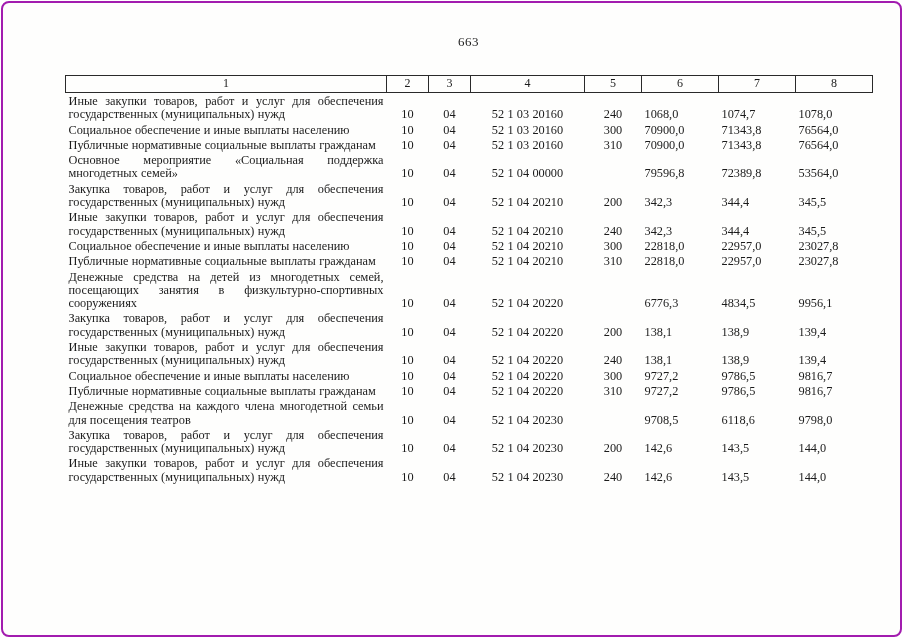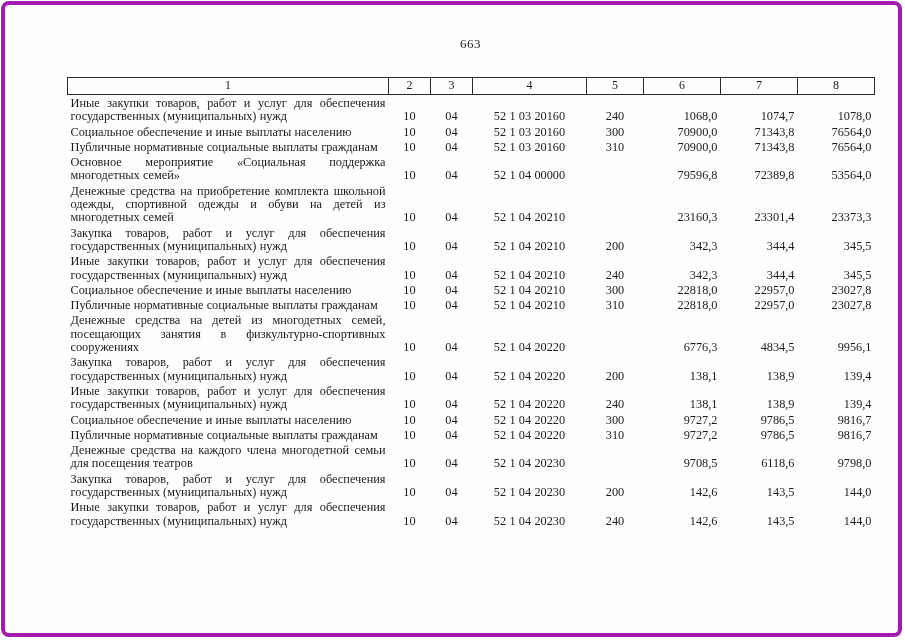--- a/index.html
+++ b/index.html
@@ -14,21 +14,21 @@
     font-family: "Liberation Serif", serif;
     overflow: hidden;
   }
   .scan-frame {
     position: absolute;
     top: 1px;
     left: 1px;
     width: 901px;
     height: 636px;
     box-sizing: border-box;
-    border: 4px solid #a21caf;
+    border: 2px solid #a21caf;
     border-radius: 8px;
     background: #fefefd;
   }
   .content {
     position: absolute;
     top: 0;
     left: 62px;
     width: 807px;
   }
   .page-number {
@@ -62,21 +62,20 @@
   }
   td.c-name {
     text-align: justify;
     padding-left: 4px;
     padding-right: 6px;
   }
   td.c-center {
     text-align: center;
   }
   td.c-num {
-    text-align: right;
     padding-right: 4px;
   }
 </style>
 </head>
 <body>
 
 <div class="scan-frame">
   <div class="content">
 
     <div class="page-number">663</div>
@@ -139,30 +138,20 @@
             <td class="c-name">Основное мероприятие «Социальная поддержка многодетных семей»</td>
             <td class="c-center">10</td>
             <td class="c-center">04</td>
             <td class="c-center">52 1 04 00000</td>
             <td class="c-center"></td>
             <td class="c-num">79596,8</td>
             <td class="c-num">72389,8</td>
             <td class="c-num">53564,0</td>
           </tr>
           <tr>
-            <td class="c-name">Денежные средства на приобретение комплекта школьной одежды, спортивной одежды и обуви на детей из многодетных семей</td>
-            <td class="c-center">10</td>
-            <td class="c-center">04</td>
-            <td class="c-center">52 1 04 20210</td>
-            <td class="c-center"></td>
-            <td class="c-num">23160,3</td>
-            <td class="c-num">23301,4</td>
-            <td class="c-num">23373,3</td>
-          </tr>
-          <tr>
             <td class="c-name">Закупка товаров, работ и услуг для обеспечения государственных (муниципальных) нужд</td>
             <td class="c-center">10</td>
             <td class="c-center">04</td>
             <td class="c-center">52 1 04 20210</td>
             <td class="c-center">200</td>
             <td class="c-num">342,3</td>
             <td class="c-num">344,4</td>
             <td class="c-num">345,5</td>
           </tr>
           <tr>

